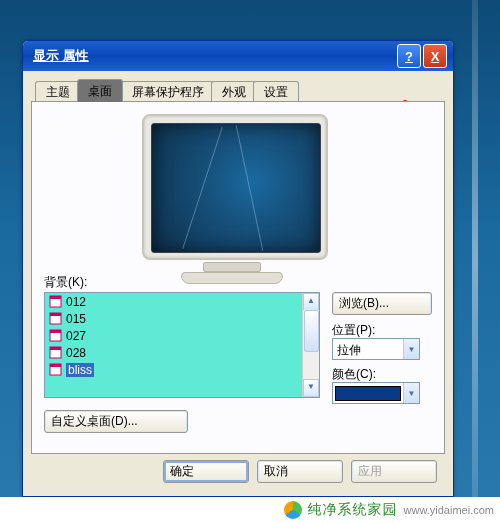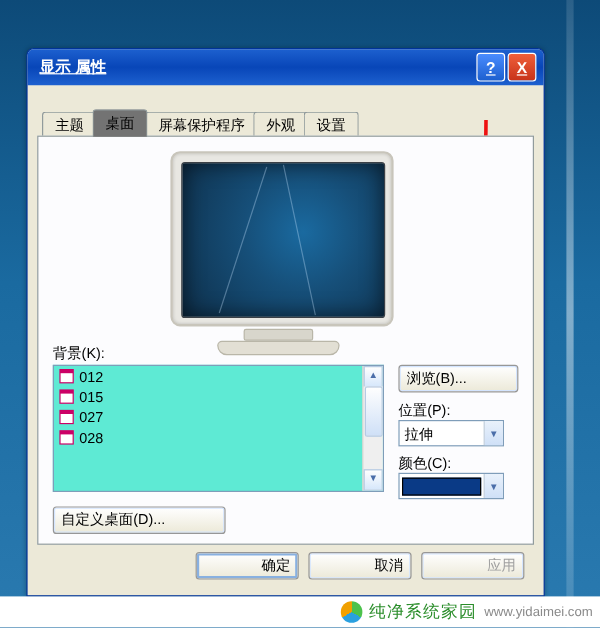--- a/index.html
+++ b/index.html
@@ -17,21 +17,21 @@
   .titlebar{
     height:30px;background:linear-gradient(to bottom,#1d60cf,#0846b8 50%,#1d60cf);
     color:#fff;font-weight:bold;font-size:13px;display:flex;align-items:center;
     padding:0 6px 0 10px;border-radius:5px 5px 0 0;text-decoration:underline;
   }
   .titlebar .ttl{flex:1}
   .tbtn{width:22px;height:22px;margin-left:2px;border-radius:3px;border:1px solid #fff;
     display:flex;align-items:center;justify-content:center;font-weight:bold;font-size:13px;cursor:pointer}
   .tbtn.help{background:linear-gradient(#4a8cff,#1d60cf);color:#fff}
   .tbtn.close{background:linear-gradient(#ef5f3a,#c8331a);color:#fff}
-  .body{position:absolute;left:8px;right:8px;top:38px;bottom:42px;margin-top:12px;}
+  .body{position:absolute;left:8px;right:8px;top:38px;bottom:42px;}
   .tabs{position:relative;height:22px;}
   .tab{position:absolute;top:2px;height:20px;padding:0 10px;border:1px solid #919b9c;
     border-bottom:none;background:#ece9d8;font-size:12px;display:flex;align-items:center;
     border-radius:3px 3px 0 0;cursor:pointer}
   .tab.active{background:#737373;top:0;height:22px;z-index:2;}
   .tabpanel{position:absolute;left:0;right:0;top:22px;bottom:0;background:#fcfcfe;
     border:1px solid #919b9c;z-index:1}
   
   .monitor{position:absolute;left:110px;top:12px;width:180px;height:155px;}
   .mon-case{width:168px;height:128px;margin:0 auto;border:2px solid #c8c5bb;border-radius:8px;
@@ -66,21 +66,21 @@
   .select{position:absolute;left:300px;width:86px;height:20px;background:#fff;border:1px solid #7f9db9;display:flex;align-items:flex-end;font-size:12px;cursor:pointer}
   .select .val{flex:1;padding:0 4px}
   .select .arrow{width:15px;height:100%;border-left:1px solid #bfcddb;background:linear-gradient(#e9f1fb,#cfe0f7);display:flex;align-items:center;justify-content:center;color:#4b6ea9;font-size:8px}
   .posSelect{top:236px}
   .clrlabel{left:300px;top:264px}
   .colorSelect{top:280px}
   .colorSelect .swatch{flex:1;margin:2px;height:13px;background:#0a3a86;border:1px solid #000}
   .customBtn{position:absolute;left:12px;top:308px;width:130px}
   
   .bottombar{position:absolute;left:0;right:0;bottom:8px;height:28px;display:flex;justify-content:flex-end;gap:8px;padding-right:16px}
-  .bottombar .btn{width:72px;justify-content:flex-end}
+  .bottombar .btn{width:72px;justify-content:flex-start}
   
   .arrow-ann{position:absolute;pointer-events:none}
   
   .footer{position:absolute;left:0;right:0;bottom:0;height:26px;background:#fff;display:flex;align-items:center;justify-content:flex-end;padding:0 6px;gap:6px;font-size:11px;color:#4a7}
   .footer .mark{width:18px;height:18px;border-radius:50%;background:conic-gradient(#4cc24c 0 120deg,#2aa0e0 120deg 240deg,#f0a000 240deg 360deg)}
   .footer .cn{font-size:14px;color:#2a8d2a;font-weight:normal;letter-spacing:1px}
   .footer .url{color:#8a8a8a}
   
   .ico svg{display:block}
 </style>
@@ -162,20 +162,29 @@
             </div>
             <div class="listitem">
               <span class="ico">
                 <svg width="13" height="13">
                   <rect x="1" y="1" width="11" height="11" fill="#fff" stroke="#c06" stroke-width="1"></rect>
                   <rect x="1" y="1" width="11" height="3" fill="#c06"></rect>
                 </svg>
               </span>
               <span class="txt">028</span>
             </div>
+            <div class="listitem sel">
+              <span class="ico">
+                <svg width="13" height="13">
+                  <rect x="1" y="1" width="11" height="11" fill="#fff" stroke="#c06" stroke-width="1"></rect>
+                  <rect x="1" y="1" width="11" height="3" fill="#c06"></rect>
+                </svg>
+              </span>
+              <span class="txt">bliss</span>
+            </div>
           </div>
         <div class="sbar">
           <div class="sbtn up">▲</div>
           <div class="strack">
             <div class="sthumb"></div>
           </div>
           <div class="sbtn dn">▼</div>
         </div>
       </div>
 

